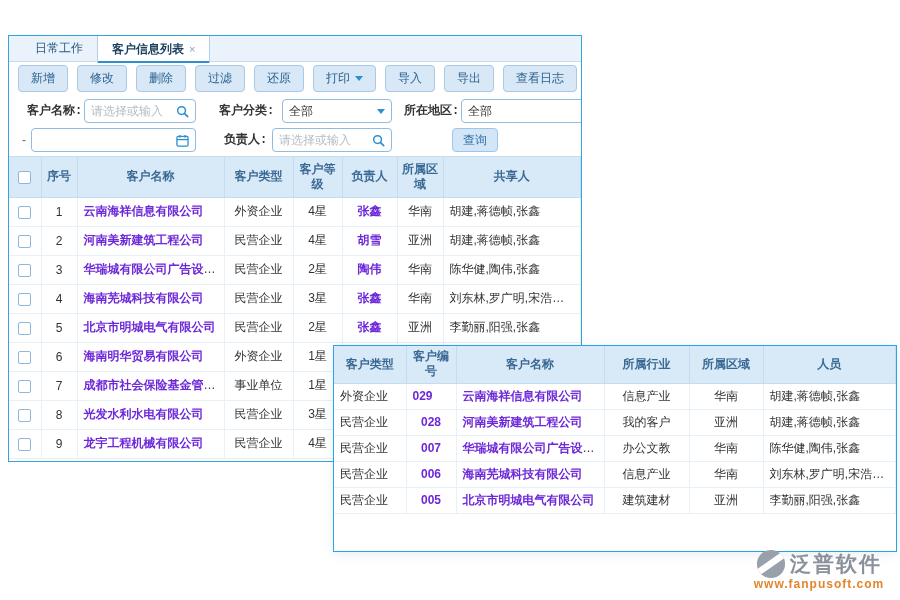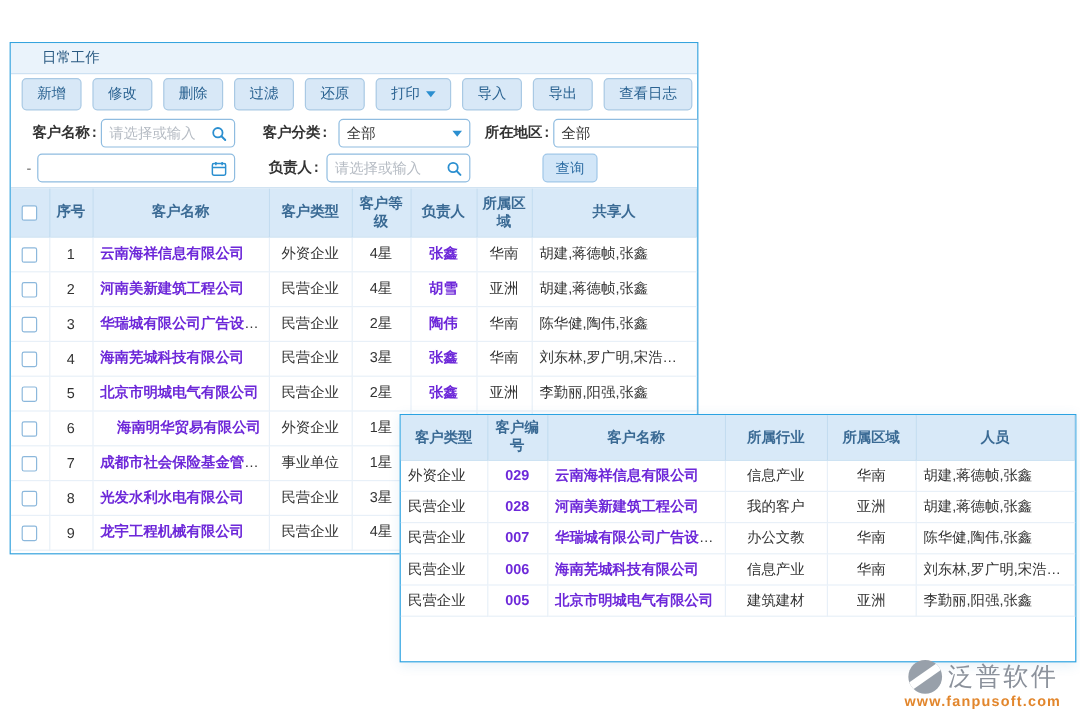--- a/index.html
+++ b/index.html
@@ -55,31 +55,34 @@
     border:1px solid #2ba2e2; background:#fff; z-index:10; box-shadow:0 2px 10px rgba(40,120,180,.12); }
   .panel-title { height:38px; display:flex; align-items:center; justify-content:center;
     font-size:17px; font-weight:bold; color:#2e3b4e; letter-spacing:2px; }
   .panel th { height:37px; }
   .panel td { height:26px; }
 
   
   .logo { position:absolute; left:740px; top:549px; width:158px; display:flex;
     flex-direction:column; align-items:center; z-index:20; }
   .logo-row { display:flex; align-items:center; gap:4px; }
-  .logo-name { font-size:21px; font-weight:normal; color:#8b919b; letter-spacing:2px; }
+  .logo-name { font-size:21px; font-weight:bold; color:#8b919b; letter-spacing:2px; }
   .logo-url { font-size:12px; font-weight:bold; color:#e2862c; letter-spacing:1px; margin-top:-2px; }
 </style>
 </head>
 <body>
 
 <div class="main-window">
 
   <div class="tab-strip">
     <div class="tab">
       <span>日常工作</span>
+    </div>
+    <div class="tab active">
+      <span>客户信息列表</span><span class="close">×</span>
     </div>
   </div>
 
   <div class="toolbar">
     <div class="tbtn">
         <span>新增</span>
       </div>
     <div class="tbtn">
         <span>修改</span>
       </div>
@@ -219,21 +222,21 @@
           <td style="text-align: left;"><span class="lnk">北京市明城电气有限公司</span></td>
           <td style="text-align: center;">民营企业</td>
           <td style="text-align: center;">2星</td>
           <td style="text-align: center;"><span class="lnk">张鑫</span></td>
           <td style="text-align: center;">亚洲</td>
           <td style="text-align: left;">李勤丽,阳强,张鑫</td>
         </tr>
         <tr>
           <td style="text-align: center;"><span class="cb"></span></td>
           <td style="text-align: center;">6</td>
-          <td style="text-align: right; margin-left: 37px;"><span class="lnk">海南明华贸易有限公司</span></td>
+          <td style="text-align: left; margin-left: 37px;"><span class="lnk">海南明华贸易有限公司</span></td>
           <td style="text-align: center;">外资企业</td>
           <td style="text-align: center;">1星</td>
           <td style="text-align: center;"></td>
           <td style="text-align: center;"></td>
           <td style="text-align: left;"></td>
         </tr>
         <tr>
           <td style="text-align: center;"><span class="cb"></span></td>
           <td style="text-align: center;">7</td>
           <td style="text-align: left;"><span class="lnk">成都市社会保险基金管理...</span></td>
@@ -283,21 +286,21 @@
         <th>客户编号</th>
         <th>客户名称</th>
         <th>所属行业</th>
         <th>所属区域</th>
         <th>人员</th>
       </tr>
     </thead>
     <tbody>
     <tr>
           <td style="text-align: left;">外资企业</td>
-          <td style="text-align: center;"><span class="lnk">029</span></td>
+          <td style=""><span class="lnk">029</span></td>
           <td style="text-align: left;"><span class="lnk">云南海祥信息有限公司</span></td>
           <td style="text-align: center;">信息产业</td>
           <td style="text-align: center;">华南</td>
           <td style="text-align: left;">胡建,蒋德帧,张鑫</td>
         </tr>
         <tr>
           <td style="text-align: left;">民营企业</td>
           <td style="text-align: center;"><span class="lnk">028</span></td>
           <td style="text-align: left;"><span class="lnk">河南美新建筑工程公司</span></td>
           <td style="text-align: center;">我的客户</td>

